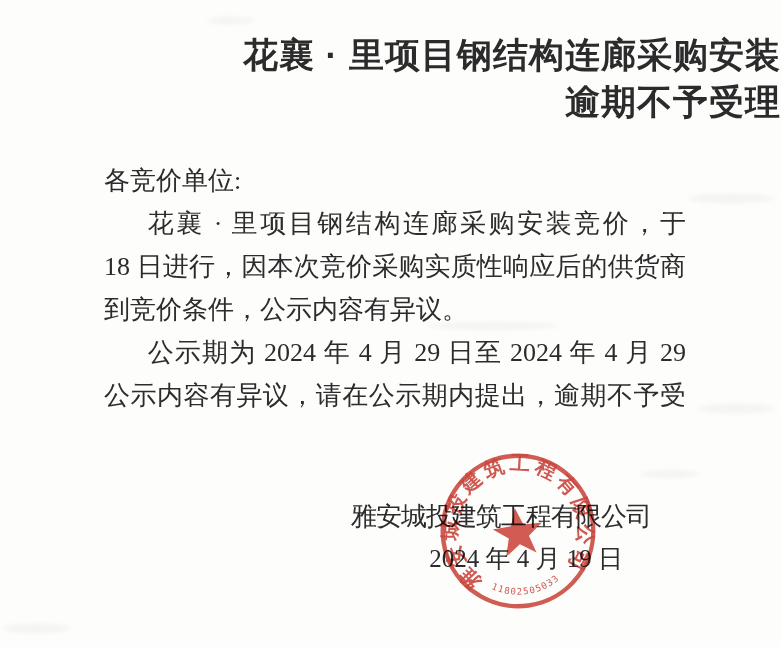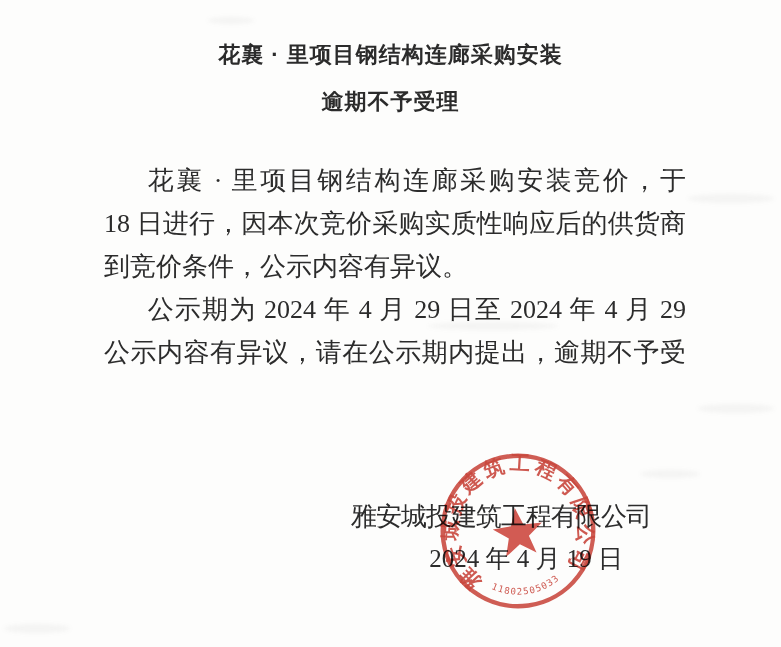--- a/index.html
+++ b/index.html
@@ -7,24 +7,24 @@
     position:relative;
     width:781px;height:647px;
     background:#fdfdfc;
     overflow:hidden;
     font-family:"Liberation Serif","DejaVu Serif",serif;
     color:#2e2e2e;
   }
   
   .doc-title{
     position:absolute;top:31px;left:0;right:0;
-    text-align:center;
+    text-align:right;
     font-family:"Liberation Sans","DejaVu Sans",sans-serif;
     font-weight:700;
-    font-size:22px;line-height:47px;
+    font-size:35px;line-height:47px;
     color:#2b2b2b;
     letter-spacing:1px;
   }
   
   .doc-body{
     position:absolute;left:104px;top:159px;width:582px;
     font-size:26px;color:#2c2c2c;
   }
   .bline{
     height:43px;line-height:43px;
@@ -81,20 +81,21 @@
 <body>
 
 <div class="page">
 
   <div class="doc-title">
     <div>花襄 · 里项目钢结构连廊采购安装</div>
     <div>逾期不予受理</div>
   </div>
 
   <div class="doc-body">
+    <div class="bline">各竞价单位:</div>
     <div class="bline fill ind">花襄 · 里项目钢结构连廊采购安装竞价，于 2024 年 4 月</div>
     <div class="bline fill">18 日进行，因本次竞价采购实质性响应后的供货商数量未达</div>
     <div class="bline">到竞价条件，公示内容有异议。</div>
     <div class="bline fill ind">公示期为 2024 年 4 月 29 日至 2024 年 4 月 29 日，如对</div>
     <div class="bline fill">公示内容有异议，请在公示期内提出，逾期不予受理。投诉</div>
   </div>
 
   <div class="sig-company">雅安城投建筑工程有限公司</div>
   <div class="sig-date">2024 年 4 月 19 日</div>
 

